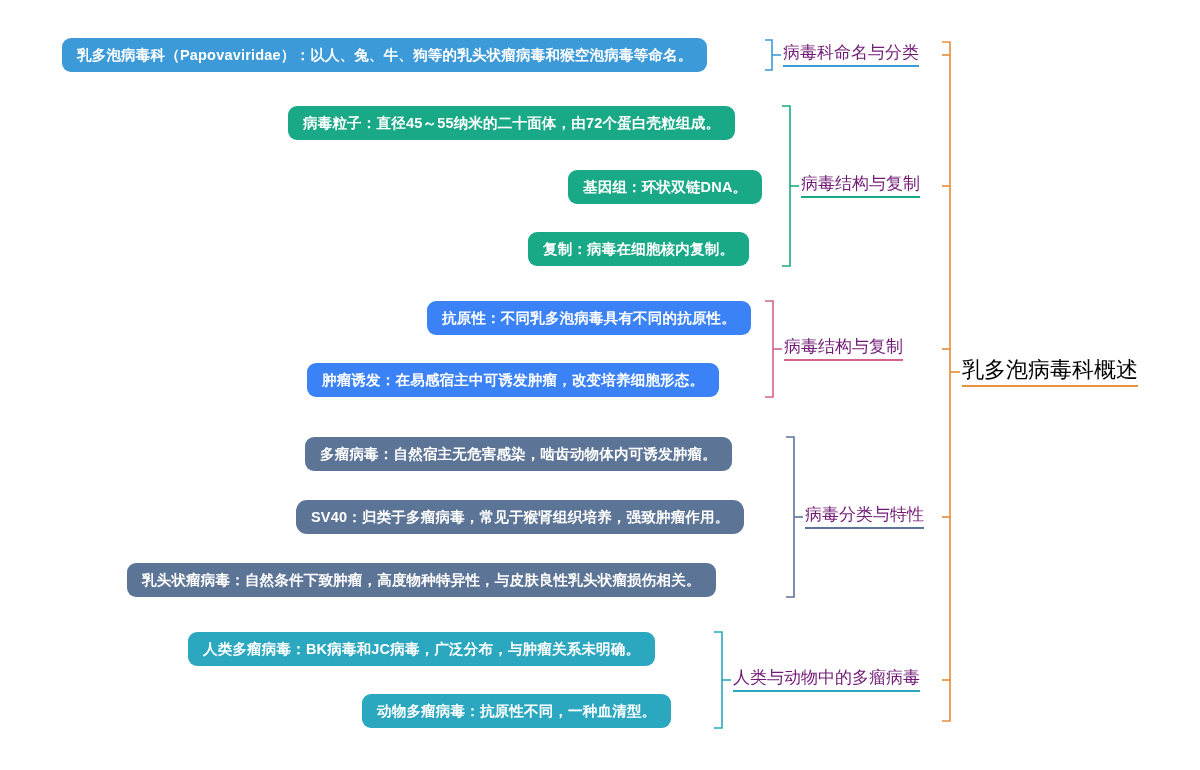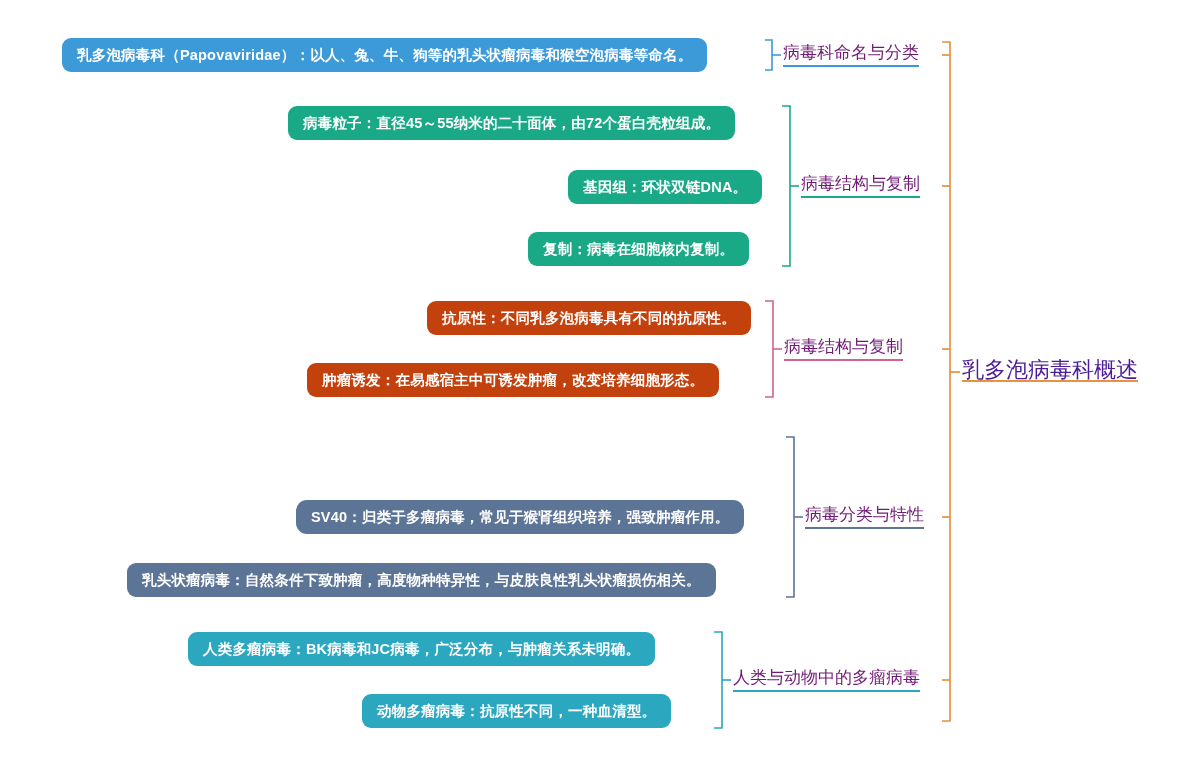--- a/index.html
+++ b/index.html
@@ -29,21 +29,21 @@
     border-radius: 9px;
     color: #ffffff;
     font-size: 14.5px;
     line-height: 1;
     letter-spacing: 0.2px;
     white-space: nowrap;
     font-weight: 600;
   }
   .node.c-blue    { background: #3d9ad8; }
   .node.c-green   { background: #19a987; }
-  .node.c-pink    { background: #c2410c; }
+  .node.c-pink    { background: #3b82f6; }
   .node.c-slate   { background: #5c7496; }
   .node.c-cyan    { background: #2ba7bf; }
 
   
   .branch {
     position: absolute;
     box-sizing: border-box;
     font-size: 17px;
     color: #701a75;
     white-space: nowrap;
@@ -64,22 +64,23 @@
   .ul.u-pink  { background: #d4628b; }
   .ul.u-slate { background: #5c7496; }
   .ul.u-cyan  { background: #2ba7bf; }
   .ul.u-orange{ background: #e8913f; }
 
   
   .root {
     position: absolute;
     box-sizing: border-box;
     font-size: 22px;
-    color: #4c1d95;
+    color: #000000;
     white-space: nowrap;
+    padding-bottom: 5px;
     line-height: 1.1;
   }
 
   
   #wires {
     position: absolute;
     left: 0;
     top: 0;
     width: 1200px;
     height: 770px;
@@ -146,20 +147,21 @@
   </div>
 
   <div class="node c-pink" style="left:427px; top:301px;">抗原性：不同乳多泡病毒具有不同的抗原性。</div>
   <div class="node c-pink" style="left:307px; top:363px;border-radius:9px;">肿瘤诱发：在易感宿主中可诱发肿瘤，改变培养细胞形态。</div>
 
   <div class="branch" style="left:784px; top:338px;">
     <span>病毒结构与复制</span>
     <span class="ul u-pink"></span>
   </div>
 
+  <div class="node c-slate" style="left:305px; top:437px;">多瘤病毒：自然宿主无危害感染，啮齿动物体内可诱发肿瘤。</div>
   <div class="node c-slate" style="left:296px; top:500px;border-radius:11px;">SV40：归类于多瘤病毒，常见于猴肾组织培养，强致肿瘤作用。</div>
   <div class="node c-slate" style="left:127px; top:563px;">乳头状瘤病毒：自然条件下致肿瘤，高度物种特异性，与皮肤良性乳头状瘤损伤相关。</div>
 
   <div class="branch" style="left:805px; top:506px;">
     <span>病毒分类与特性</span>
     <span class="ul u-slate"></span>
   </div>
 
   <div class="node c-cyan" style="left:362px; top:694px;">动物多瘤病毒：抗原性不同，一种血清型。</div>
   <div class="node c-cyan" style="left:188px; top:632px;">人类多瘤病毒：BK病毒和JC病毒，广泛分布，与肿瘤关系未明确。</div>

